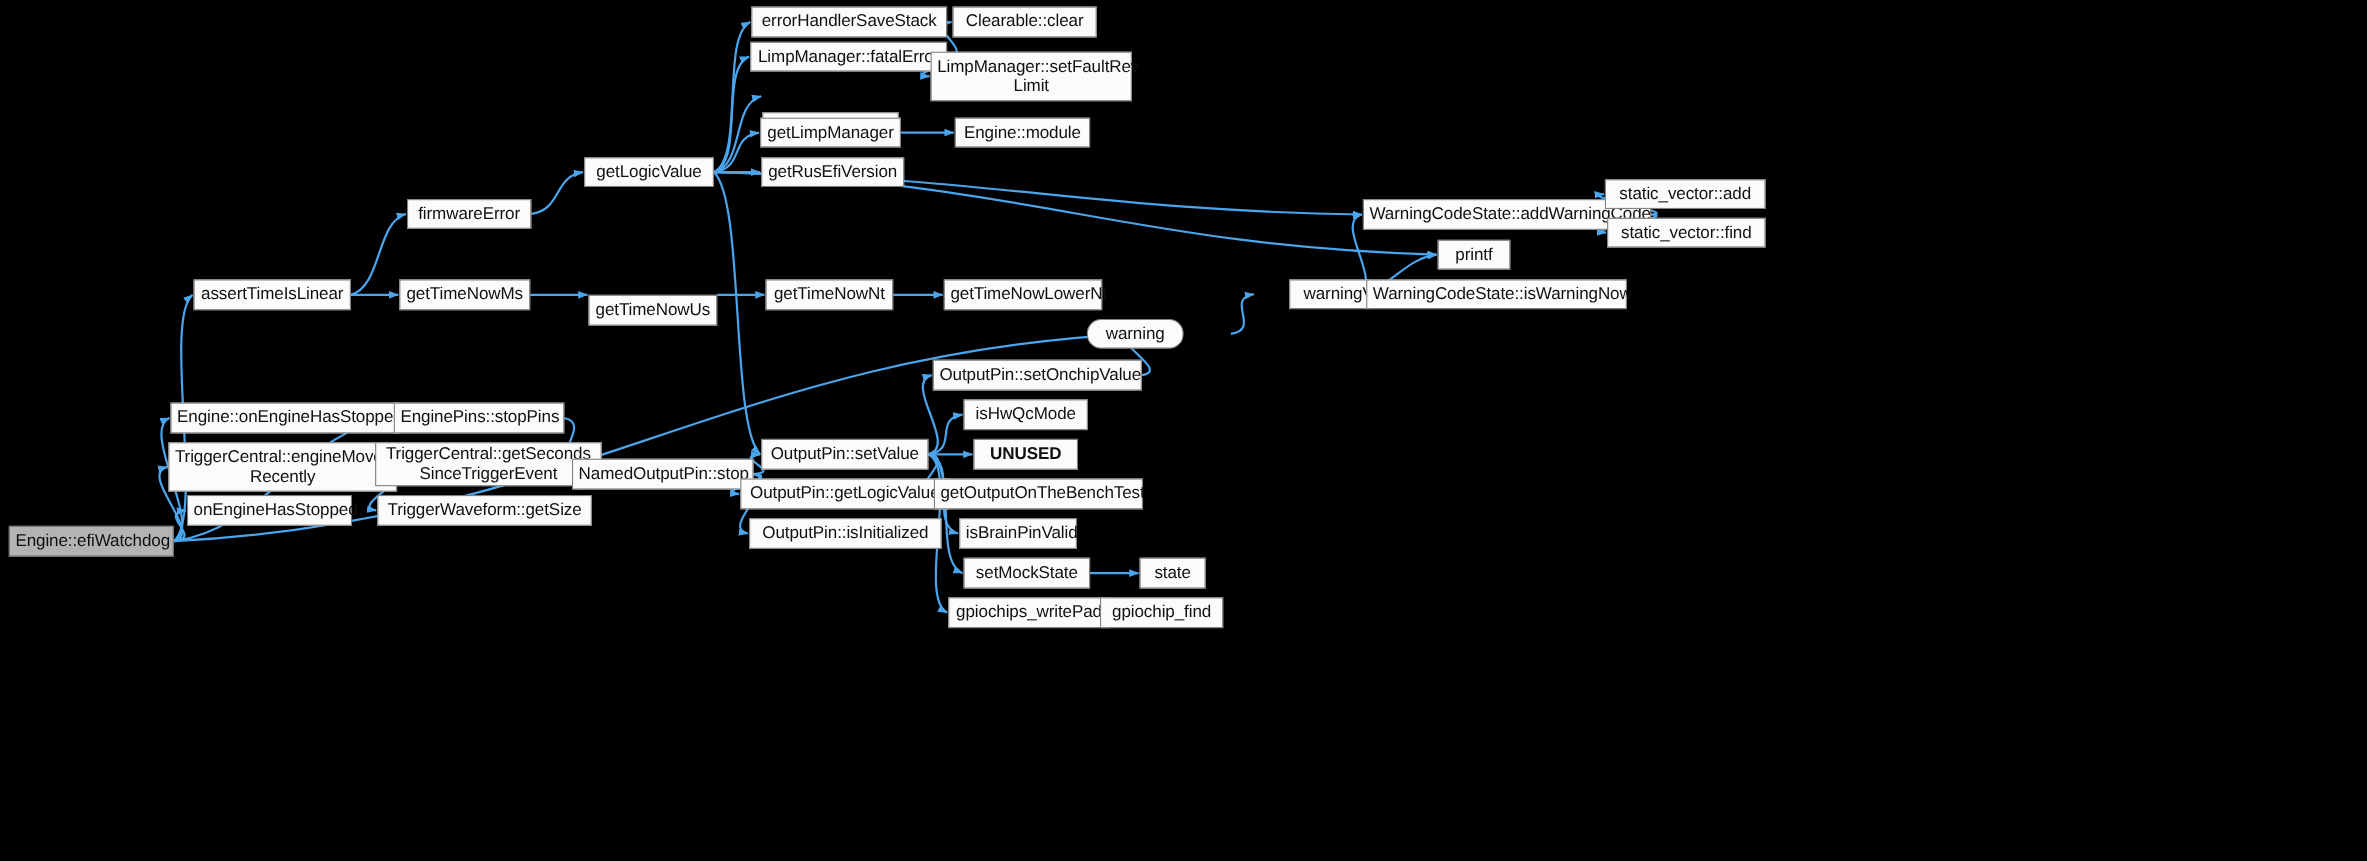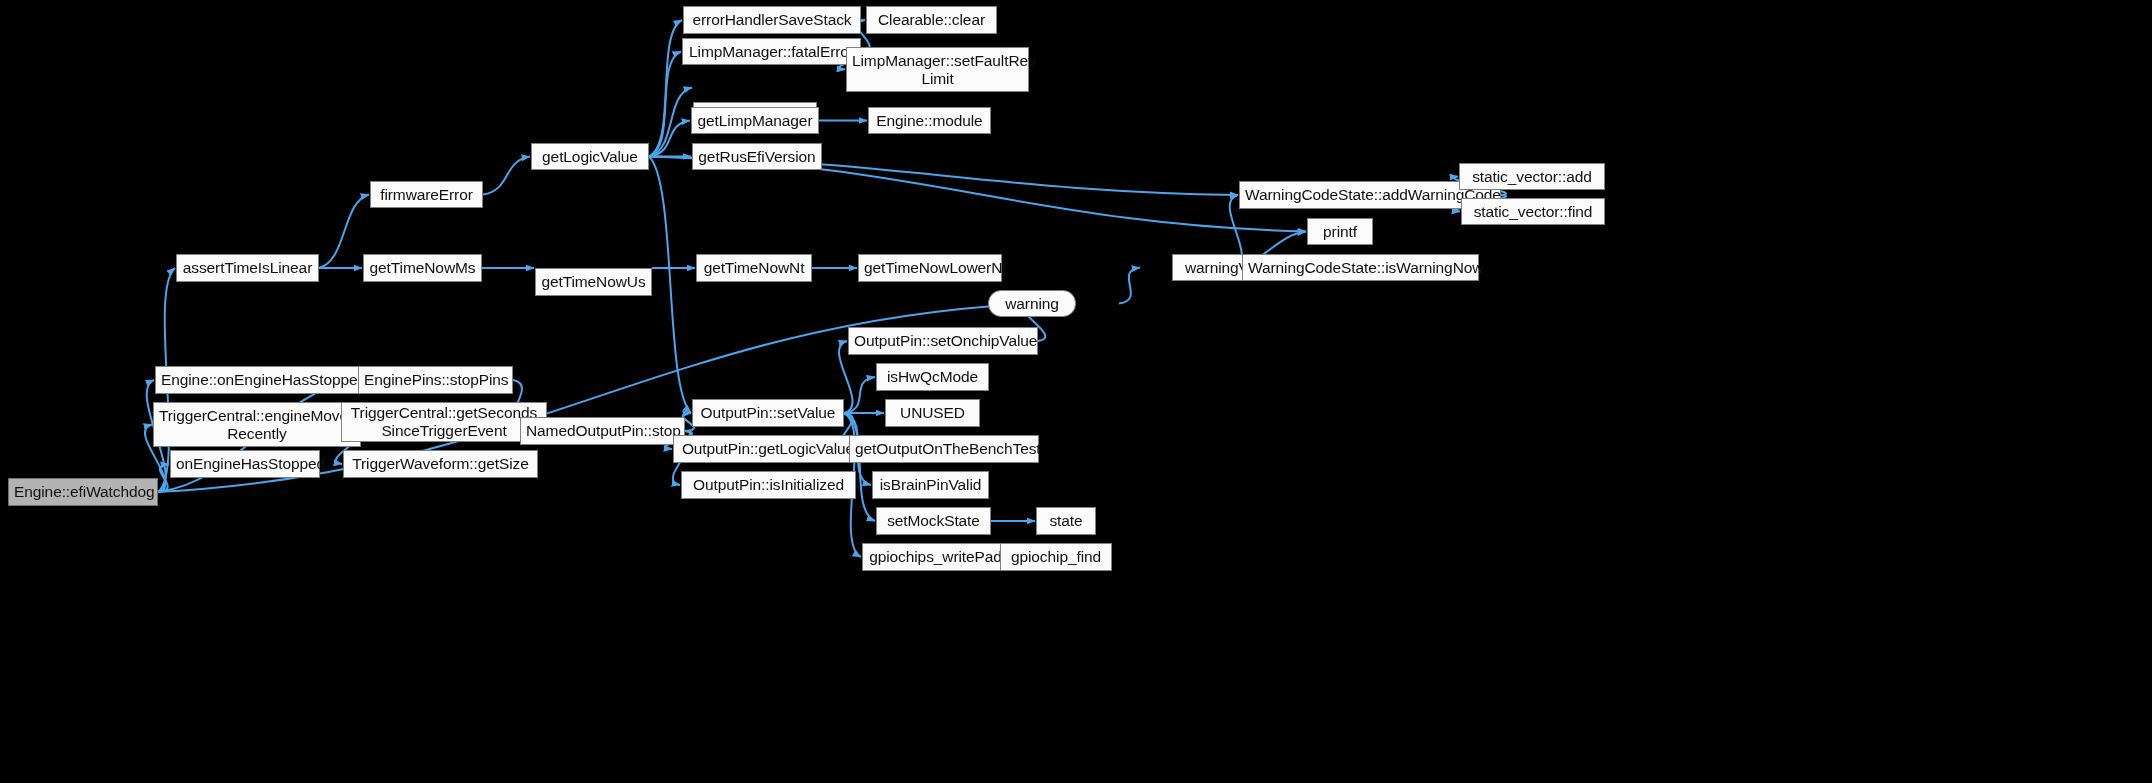--- a/index.html
+++ b/index.html
@@ -133,23 +133,23 @@
       <div class="node" style="left: 692px; top: 399px; width: 152px; height: 28px;"><span class="node-label">OutputPin::setValue</span></div>
       <div class="node" style="left: 673px; top: 435px; width: 190px; height: 28px;"><span class="node-label">OutputPin::getLogicValue</span></div>
       <div class="node" style="left: 681px; top: 471px; width: 175px; height: 28px;"><span class="node-label">OutputPin::isInitialized</span></div>
       <div class="node" style="left: 866px; top: 6px; width: 131px; height: 28px;"><span class="node-label">Clearable::clear</span></div>
       <div class="node" style="left: 846px; top: 47px; width: 183px; height: 45px;"><span class="node-label">LimpManager::setFaultRev
 Limit</span></div>
       <div class="node" style="left: 868px; top: 107px; width: 123px; height: 27px;"><span class="node-label">Engine::module</span></div>
       <div class="node" style="left: 858px; top: 254px; width: 144px; height: 28px;"><span class="node-label">getTimeNowLowerNt</span></div>
       <div class="node" style="left: 848px; top: 327px; width: 190px; height: 28px;"><span class="node-label">OutputPin::setOnchipValue</span></div>
       <div class="node" style="left: 876px; top: 363px; width: 113px; height: 28px;"><span class="node-label">isHwQcMode</span></div>
-      <div class="node" style="left: 885px; top: 399px; width: 95px; height: 28px;"><span class="node-label">UNUSED</span></div>
+      <div class="node" style="left: 885px; top: 399px; width: 95px; height: 28px; font-weight: bold;"><span class="node-label">UNUSED</span></div>
       <div class="node" style="left: 849px; top: 435px; width: 190px; height: 28px;"><span class="node-label">getOutputOnTheBenchTest</span></div>
-      <div class="node" style="left: 872px; top: 471px; width: 117px; height: 28px;"><span class="node-label">isBrainPinValid</span></div>
+      <div class="node" style="left: 872px; top: 471px; width: 107px; height: 28px;"><span class="node-label">isBrainPinValid</span></div>
       <div class="node" style="left: 876px; top: 507px; width: 115px; height: 28px;"><span class="node-label">setMockState</span></div>
       <div class="node" style="left: 862px; top: 543px; width: 147px; height: 28px;"><span class="node-label">gpiochips_writePad</span></div>
       <div class="node" style="left: 1172px; top: 254px; width: 73px; height: 27px; padding-left: 12px;"><span class="node-label">warningVA</span></div>
       <div class="node" style="left: 1242px; top: 254px; width: 237px; height: 27px;"><span class="node-label">WarningCodeState::isWarningNow</span></div>
       <div class="node" style="left: 1239px; top: 181px; width: 262px; height: 28px;"><span class="node-label">WarningCodeState::addWarningCode</span></div>
       <div class="node" style="left: 1307px; top: 218px; width: 66px; height: 27px;"><span class="node-label">printf</span></div>
       <div class="node" style="left: 988px; top: 290px; width: 88px; height: 27px; border-radius: 13px;"><span class="node-label">warning</span></div>
       <div class="node" style="left: 1459px; top: 163px; width: 146px; height: 27px;"><span class="node-label">static_vector::add</span></div>
       <div class="node" style="left: 1461px; top: 198px; width: 144px; height: 27px;"><span class="node-label">static_vector::find</span></div>
       <div class="node" style="left: 1036px; top: 507px; width: 60px; height: 28px;"><span class="node-label">state</span></div>

